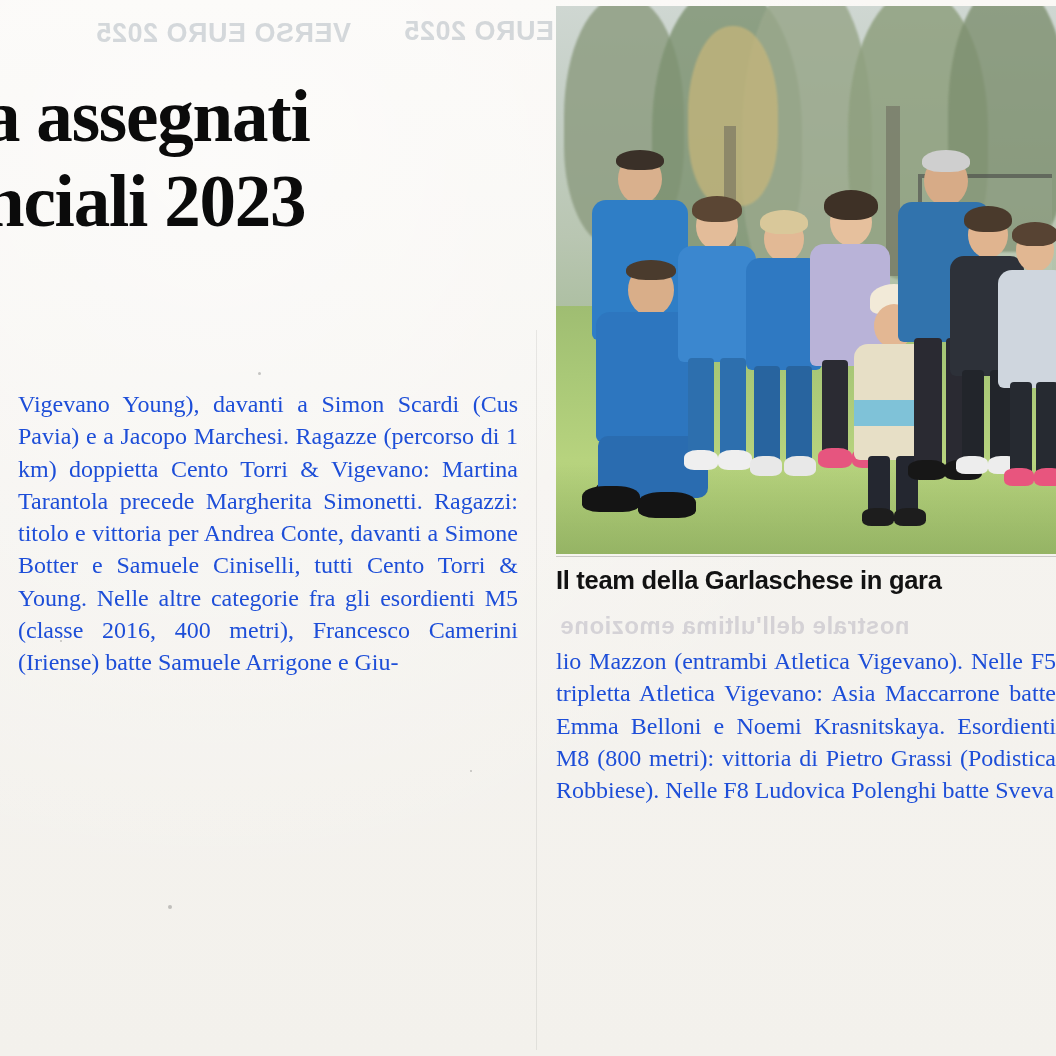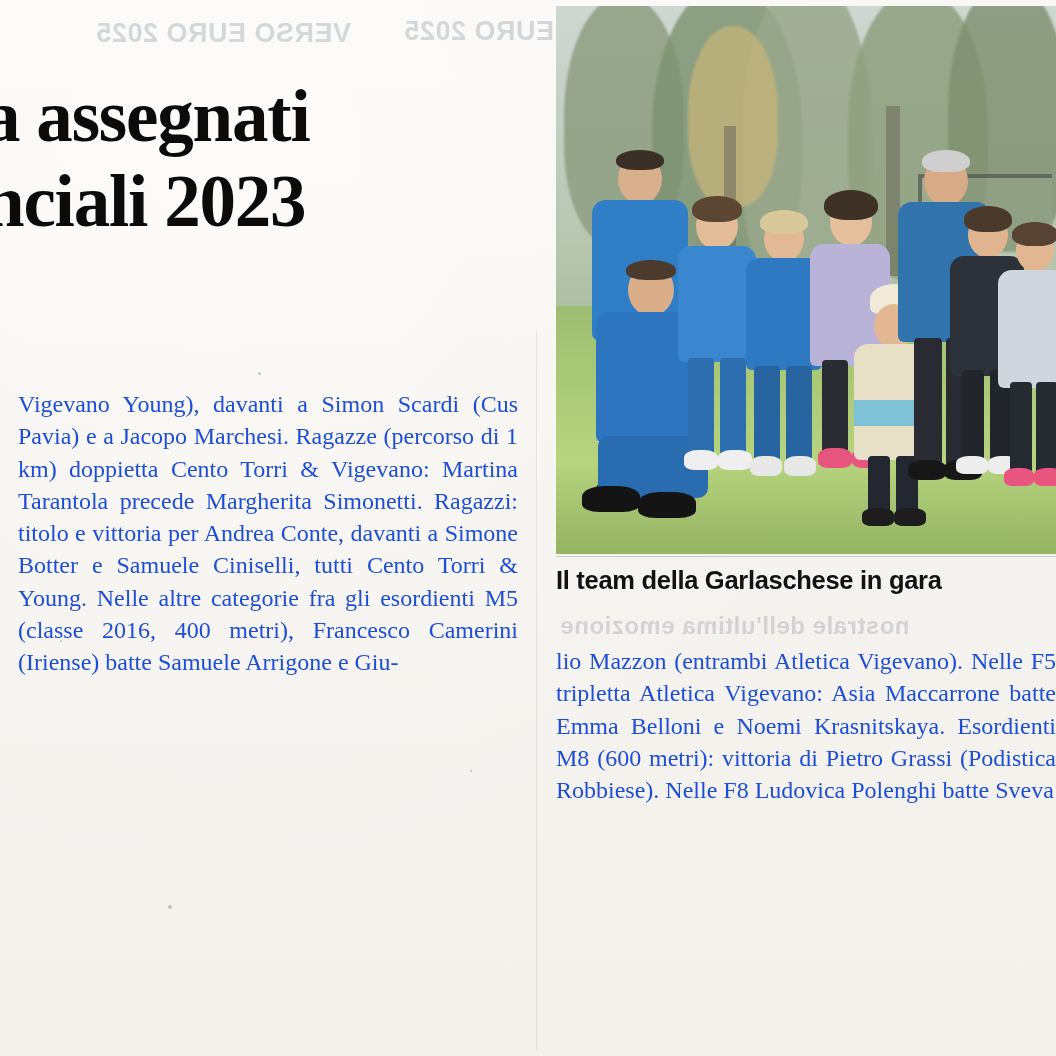--- a/index.html
+++ b/index.html
@@ -359,20 +359,20 @@
         <div class="shoe" style="left:6px; top:240px; width:30px; height:18px; background:#e8557e;"></div>
         <div class="shoe" style="left:36px; top:240px; width:30px; height:18px; background:#e8557e;"></div>
       </div>
     </div>
   </div>
 
   <div class="rule"></div>
   <div class="caption">Il team della Garlaschese in gara</div>
 
   <div class="col" id="right-col">
-    <p>lio Mazzon (entrambi Atletica Vigevano). Nelle F5 tripletta Atletica Vigevano: Asia Maccarrone batte Emma Belloni e Noemi Krasnitskaya. Esordienti M8 (600 metri): vittoria di Pietro Grassi (Podistica Robbiese). Nelle F8 Ludovica Polenghi batte Sveva</p>
+    <p>lio Mazzon (entrambi Atletica Vigevano). Nelle F5 tripletta Atletica Vigevano: Asia Maccarrone batte Emma Belloni e Noemi Krasnitskaya. Esordienti M8 (800 metri): vittoria di Pietro Grassi (Podistica Robbiese). Nelle F8 Ludovica Polenghi batte Sveva</p>
   </div>
 
   <div class="speck" style="left:258px; top:372px; width:3px; height:3px;"></div>
   <div class="speck" style="left:168px; top:905px; width:4px; height:4px;"></div>
   <div class="speck" style="left:60px; top:640px; width:2px; height:2px;"></div>
   <div class="speck" style="left:470px; top:770px; width:2px; height:2px;"></div>
 </div>
 
 </body></html>

